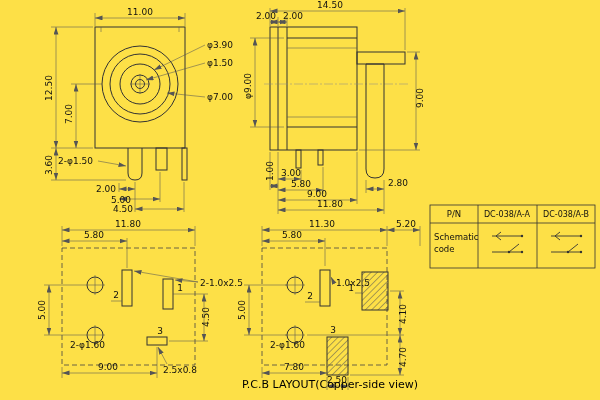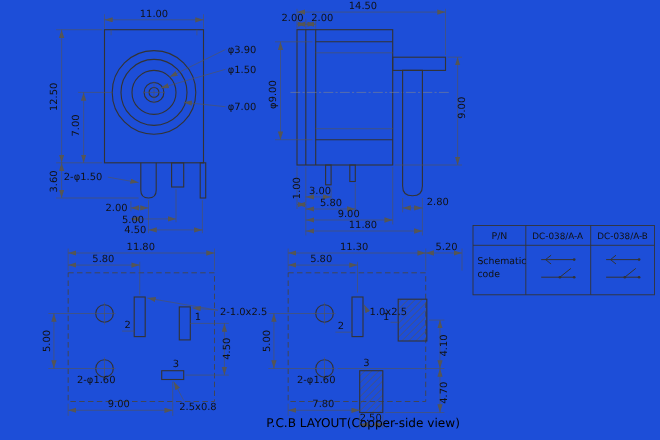--- a/index.html
+++ b/index.html
@@ -1,16 +1,16 @@
 <!DOCTYPE html>
 <html><head>
 <meta charset="utf-8">
 <style>
   html,body{margin:0;padding:0;background:#ffffff;}
-  .stage{width:600px;height:400px;background:#1d4ed8;position:relative;overflow:hidden;}
+  .stage{width:600px;height:400px;background:#fde047;position:relative;overflow:hidden;}
   svg{display:block;}
   svg text{font-family:"DejaVu Sans","Liberation Sans",sans-serif;font-size:9px;fill:#111;}
   svg text.small{font-size:8px;}
   svg text.smaller{font-size:8.5px;}
   svg text.caption{font-size:11px;fill:#000;}
   .mid{text-anchor:middle;}
   .end{text-anchor:end;}
   .outline{fill:none;stroke:#333;stroke-width:1;}
   .thin{fill:none;stroke:#555;stroke-width:0.55;}
   .dim{fill:none;stroke:#555;stroke-width:0.55;}

